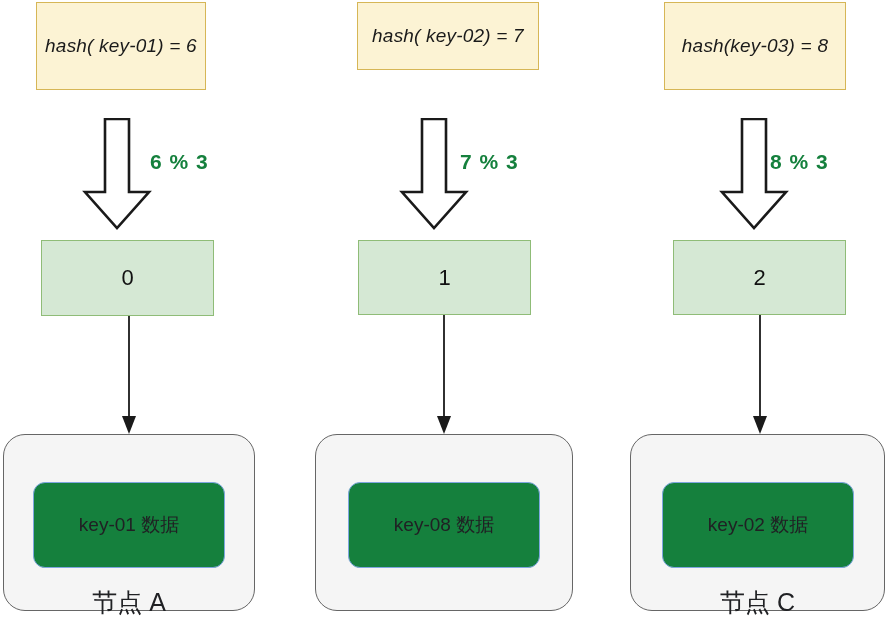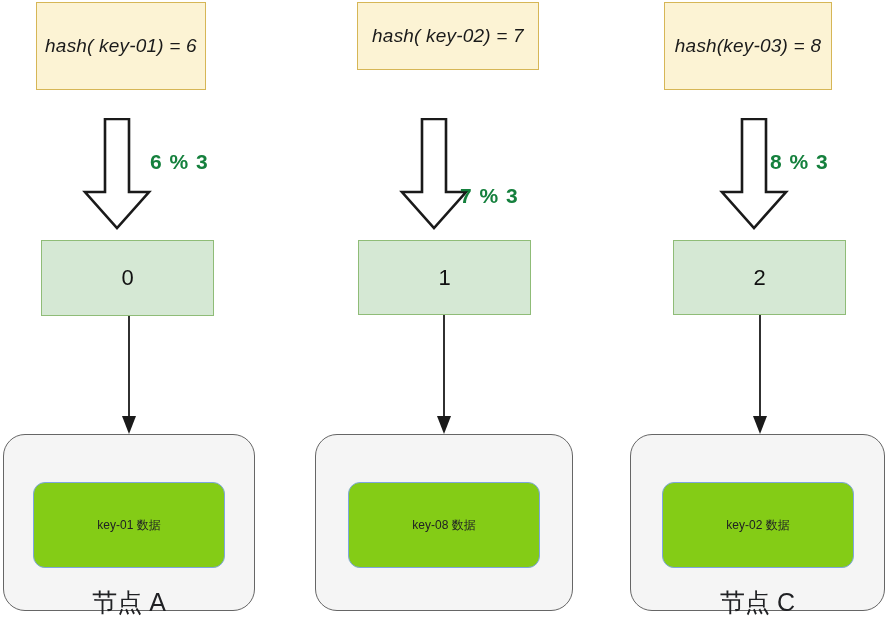--- a/index.html
+++ b/index.html
@@ -79,28 +79,28 @@
   .node-box {
     position: absolute;
     box-sizing: border-box;
     background: #f5f5f5;
     border: 1px solid #666666;
     border-radius: 22px;
   }
   .data-box {
     position: absolute;
     box-sizing: border-box;
-    background: #84cc16;
+    background: #15803d;
     border: 1px solid #7ea6e0;
     border-radius: 12px;
     display: flex;
     align-items: center;
     justify-content: center;
     color: #202124;
-    font-size: 12px;
+    font-size: 19px;
     white-space: nowrap;
   }
   .node-label {
     position: absolute;
     text-align: center;
     color: #202124;
     font-size: 25px;
     white-space: nowrap;
   }
 </style>
@@ -142,40 +142,40 @@
   <div class="hash-box" style="left:357px; top:2px; width:182px; height:68px;">
     <span>hash( key-02) = 7</span>
   </div>
 
   <div class="block-arrow" style="left:393px; top:118px; width:90px; height:112px;">
     <svg width="90" height="112" viewBox="0 0 90 112">
       <polygon points="29,1 53,1 53,74 73,74 41,110 9,74 29,74" fill="#ffffff" stroke="#1a1a1a" stroke-width="2.6" stroke-linejoin="miter"></polygon>
     </svg>
   </div>
 
-  <div class="mod-label" style="left:460px; top:150px;margin-top:34px;">7 % 3</div>
+  <div class="mod-label" style="left:460px; top:150px;">7 % 3</div>
 
   <div class="slot-box" style="left:358px; top:240px; width:173px; height:75px;">
     <span>1</span>
   </div>
 
   <div class="thin-arrow" style="left:433px; top:315px; width:22px; height:121px;">
     <svg width="22" height="121" viewBox="0 0 22 121">
       <line x1="11" y1="0" x2="11" y2="105" stroke="#1a1a1a" stroke-width="1.8"></line>
       <polygon points="11,119 4,101 18,101" fill="#1a1a1a"></polygon>
     </svg>
   </div>
 
   <div class="node-box" style="left:315px; top:434px; width:258px; height:177px;">
   </div>
   <div class="data-box" style="left:348px; top:482px; width:192px; height:86px;">
     <span>key-08 数据</span>
   </div>
 
-  <div class="hash-box" style="left:664px; top:2px; width:168px; height:88px;">
+  <div class="hash-box" style="left:664px; top:2px; width:182px; height:88px;">
     <span>hash(key-03) = 8</span>
   </div>
 
   <div class="block-arrow" style="left:713px; top:118px; width:90px; height:112px;">
     <svg width="90" height="112" viewBox="0 0 90 112">
       <polygon points="29,1 53,1 53,74 73,74 41,110 9,74 29,74" fill="#ffffff" stroke="#1a1a1a" stroke-width="2.6" stroke-linejoin="miter"></polygon>
     </svg>
   </div>
 
   <div class="mod-label" style="left:770px; top:150px;text-align:center;">8 % 3</div>

